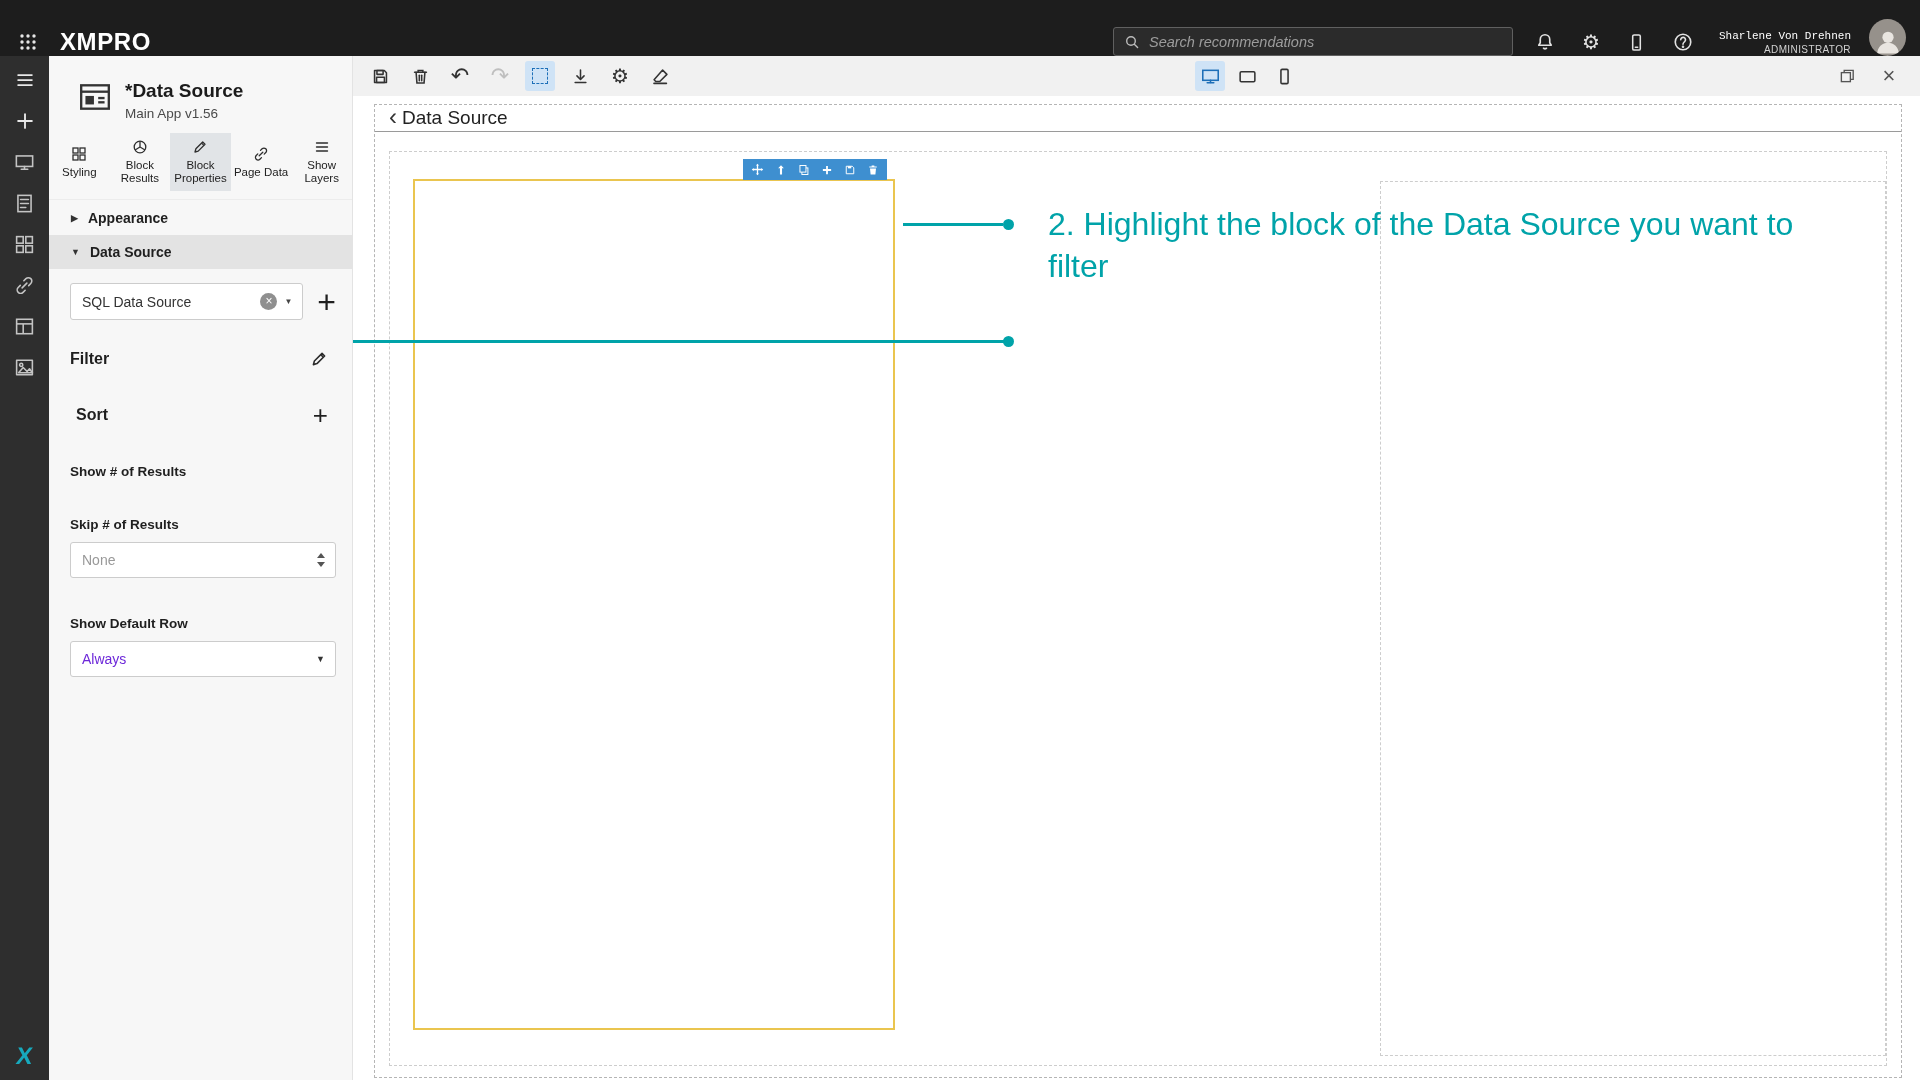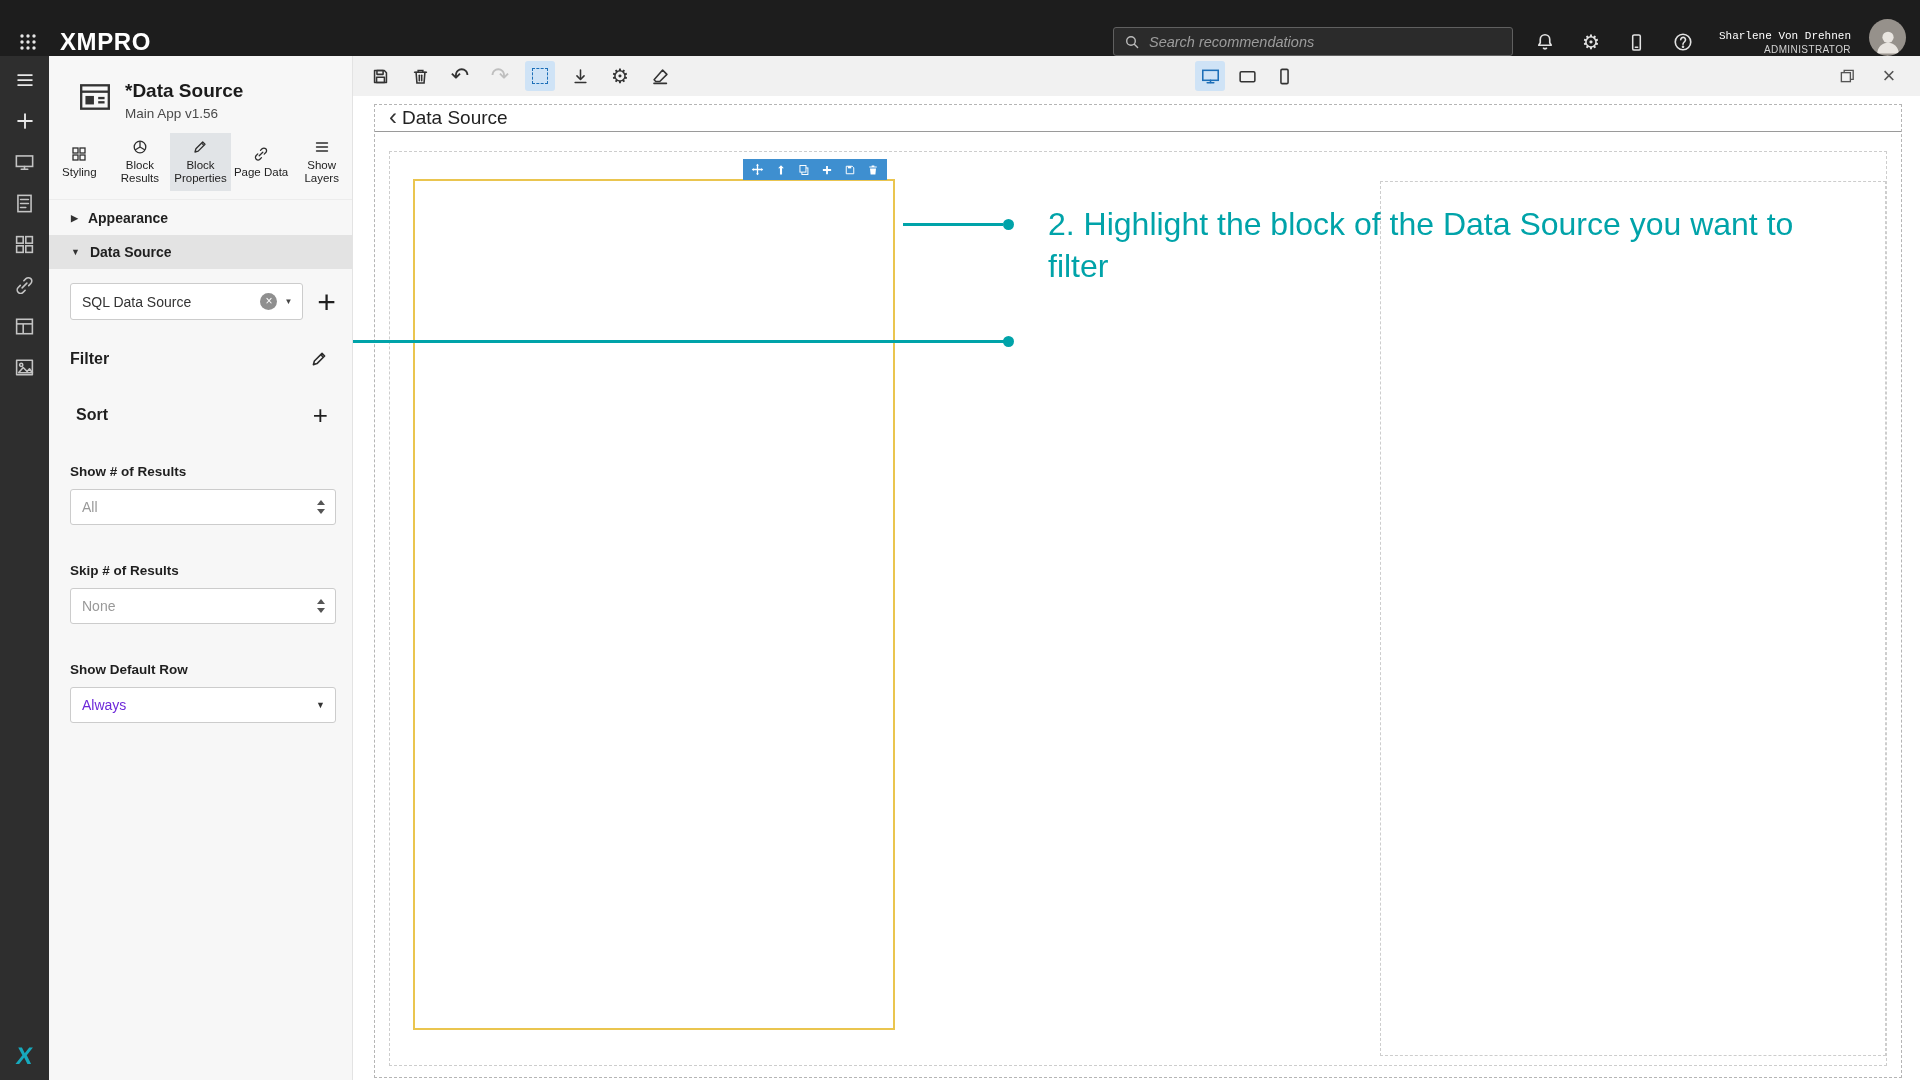--- a/index.html
+++ b/index.html
@@ -331,27 +331,20 @@
           <line x1="9.6" y1="4.1" x2="11.9" y2="6.4"></line>
         </svg>
     </span>
   </div>
   <div class="prop-row sort">
     <span class="prop-label">Sort</span>
     <span class="sort-plus">+</span>
   </div>
 
   <div class="field-label">Show # of Results</div>
-  <div class="field-input">
-    <span class="ph">All</span>
-    <span class="spinner">
-      <span class="spin-up"></span>
-      <span class="spin-down"></span>
-    </span>
-  </div>
 
   <div class="field-label">Skip # of Results</div>
   <div class="field-input">
     <span class="ph">None</span>
     <span class="spinner">
       <span class="spin-up"></span>
       <span class="spin-down"></span>
     </span>
   </div>
 

